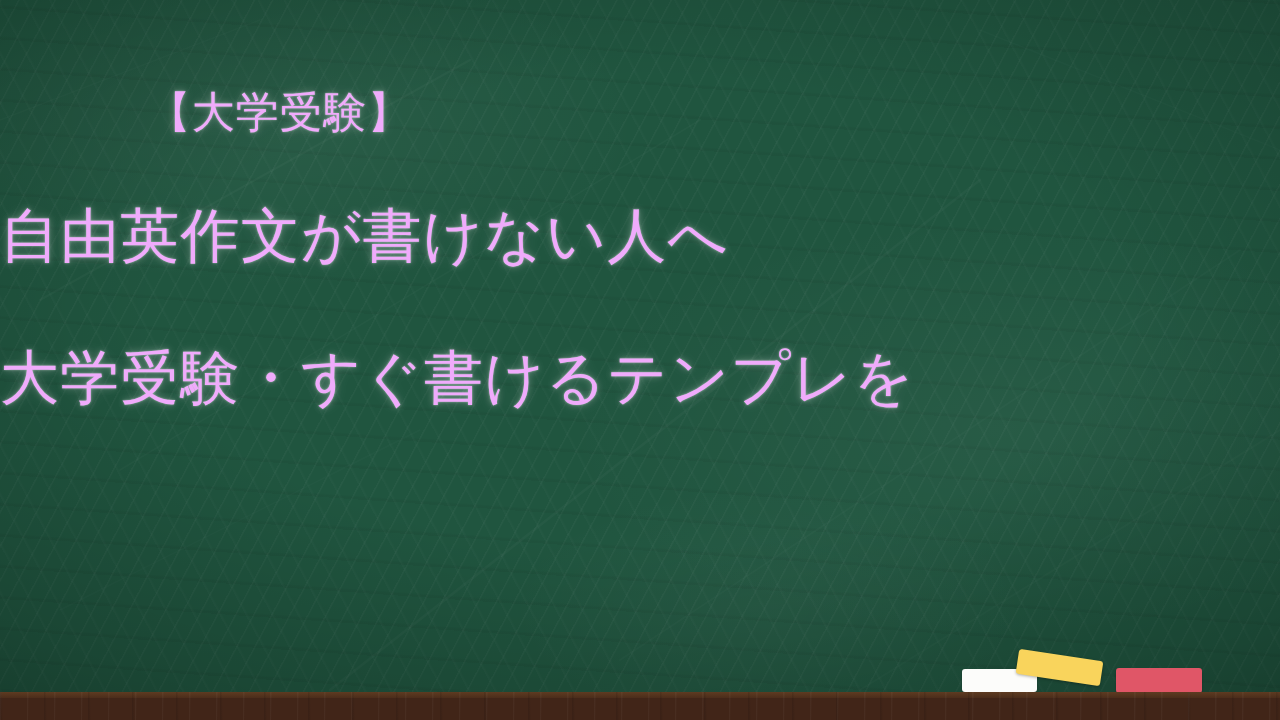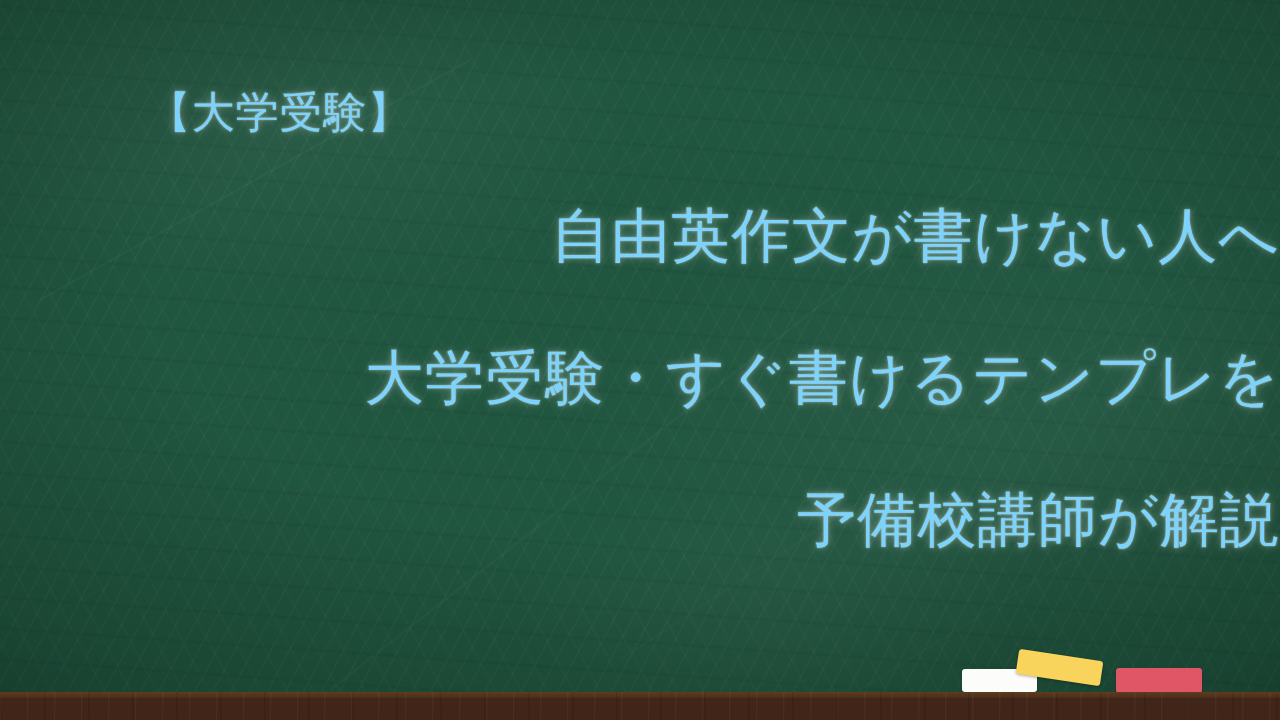--- a/index.html
+++ b/index.html
@@ -72,21 +72,21 @@
   }
 
   
   .board-content {
     position: absolute;
     inset: 0;
     color: #ffffff;
   }
 
   .chalk {
-    color: #7dd3fc;
+    color: #f0abfc;
     text-shadow:
       0 0 2px rgba(255,255,255,0.55),
       0 0 7px rgba(255,255,255,0.30),
       0 0 16px rgba(255,255,255,0.14);
     letter-spacing: 0.02em;
   }
 
   .badge {
     position: absolute;
     left: 148px;
@@ -94,22 +94,21 @@
     font-size: 43px;
     line-height: 1.15;
     font-weight: 500;
   }
 
   .title-block {
     position: absolute;
     left: 0;
     right: 0;
     top: 206px;
-    text-align: right;
-    padding-left: 15px;
+    text-align: left;
   }
 
   .title-line {
     font-size: 59px;
     line-height: 1;
     font-weight: 500;
     margin: 0 0 83px 0;
     white-space: nowrap;
   }
   .title-line:last-child { margin-bottom: 0; }
@@ -202,21 +201,20 @@
 
     <div class="board-vignette"></div>
 
     <div class="board-content">
 
       <div class="badge chalk">【大学受験】</div>
 
       <div class="title-block">
         <div class="title-line chalk">自由英作文が書けない人へ</div>
         <div class="title-line chalk">大学受験・すぐ書けるテンプレを</div>
-        <div class="title-line chalk">予備校講師が解説</div>
       </div>
 
     </div>
 
     <div class="chalk-stick chalk-white"></div>
     <div class="chalk-stick chalk-yellow"></div>
     <div class="chalk-stick chalk-red"></div>
   </div>
 
   <div class="tray">

